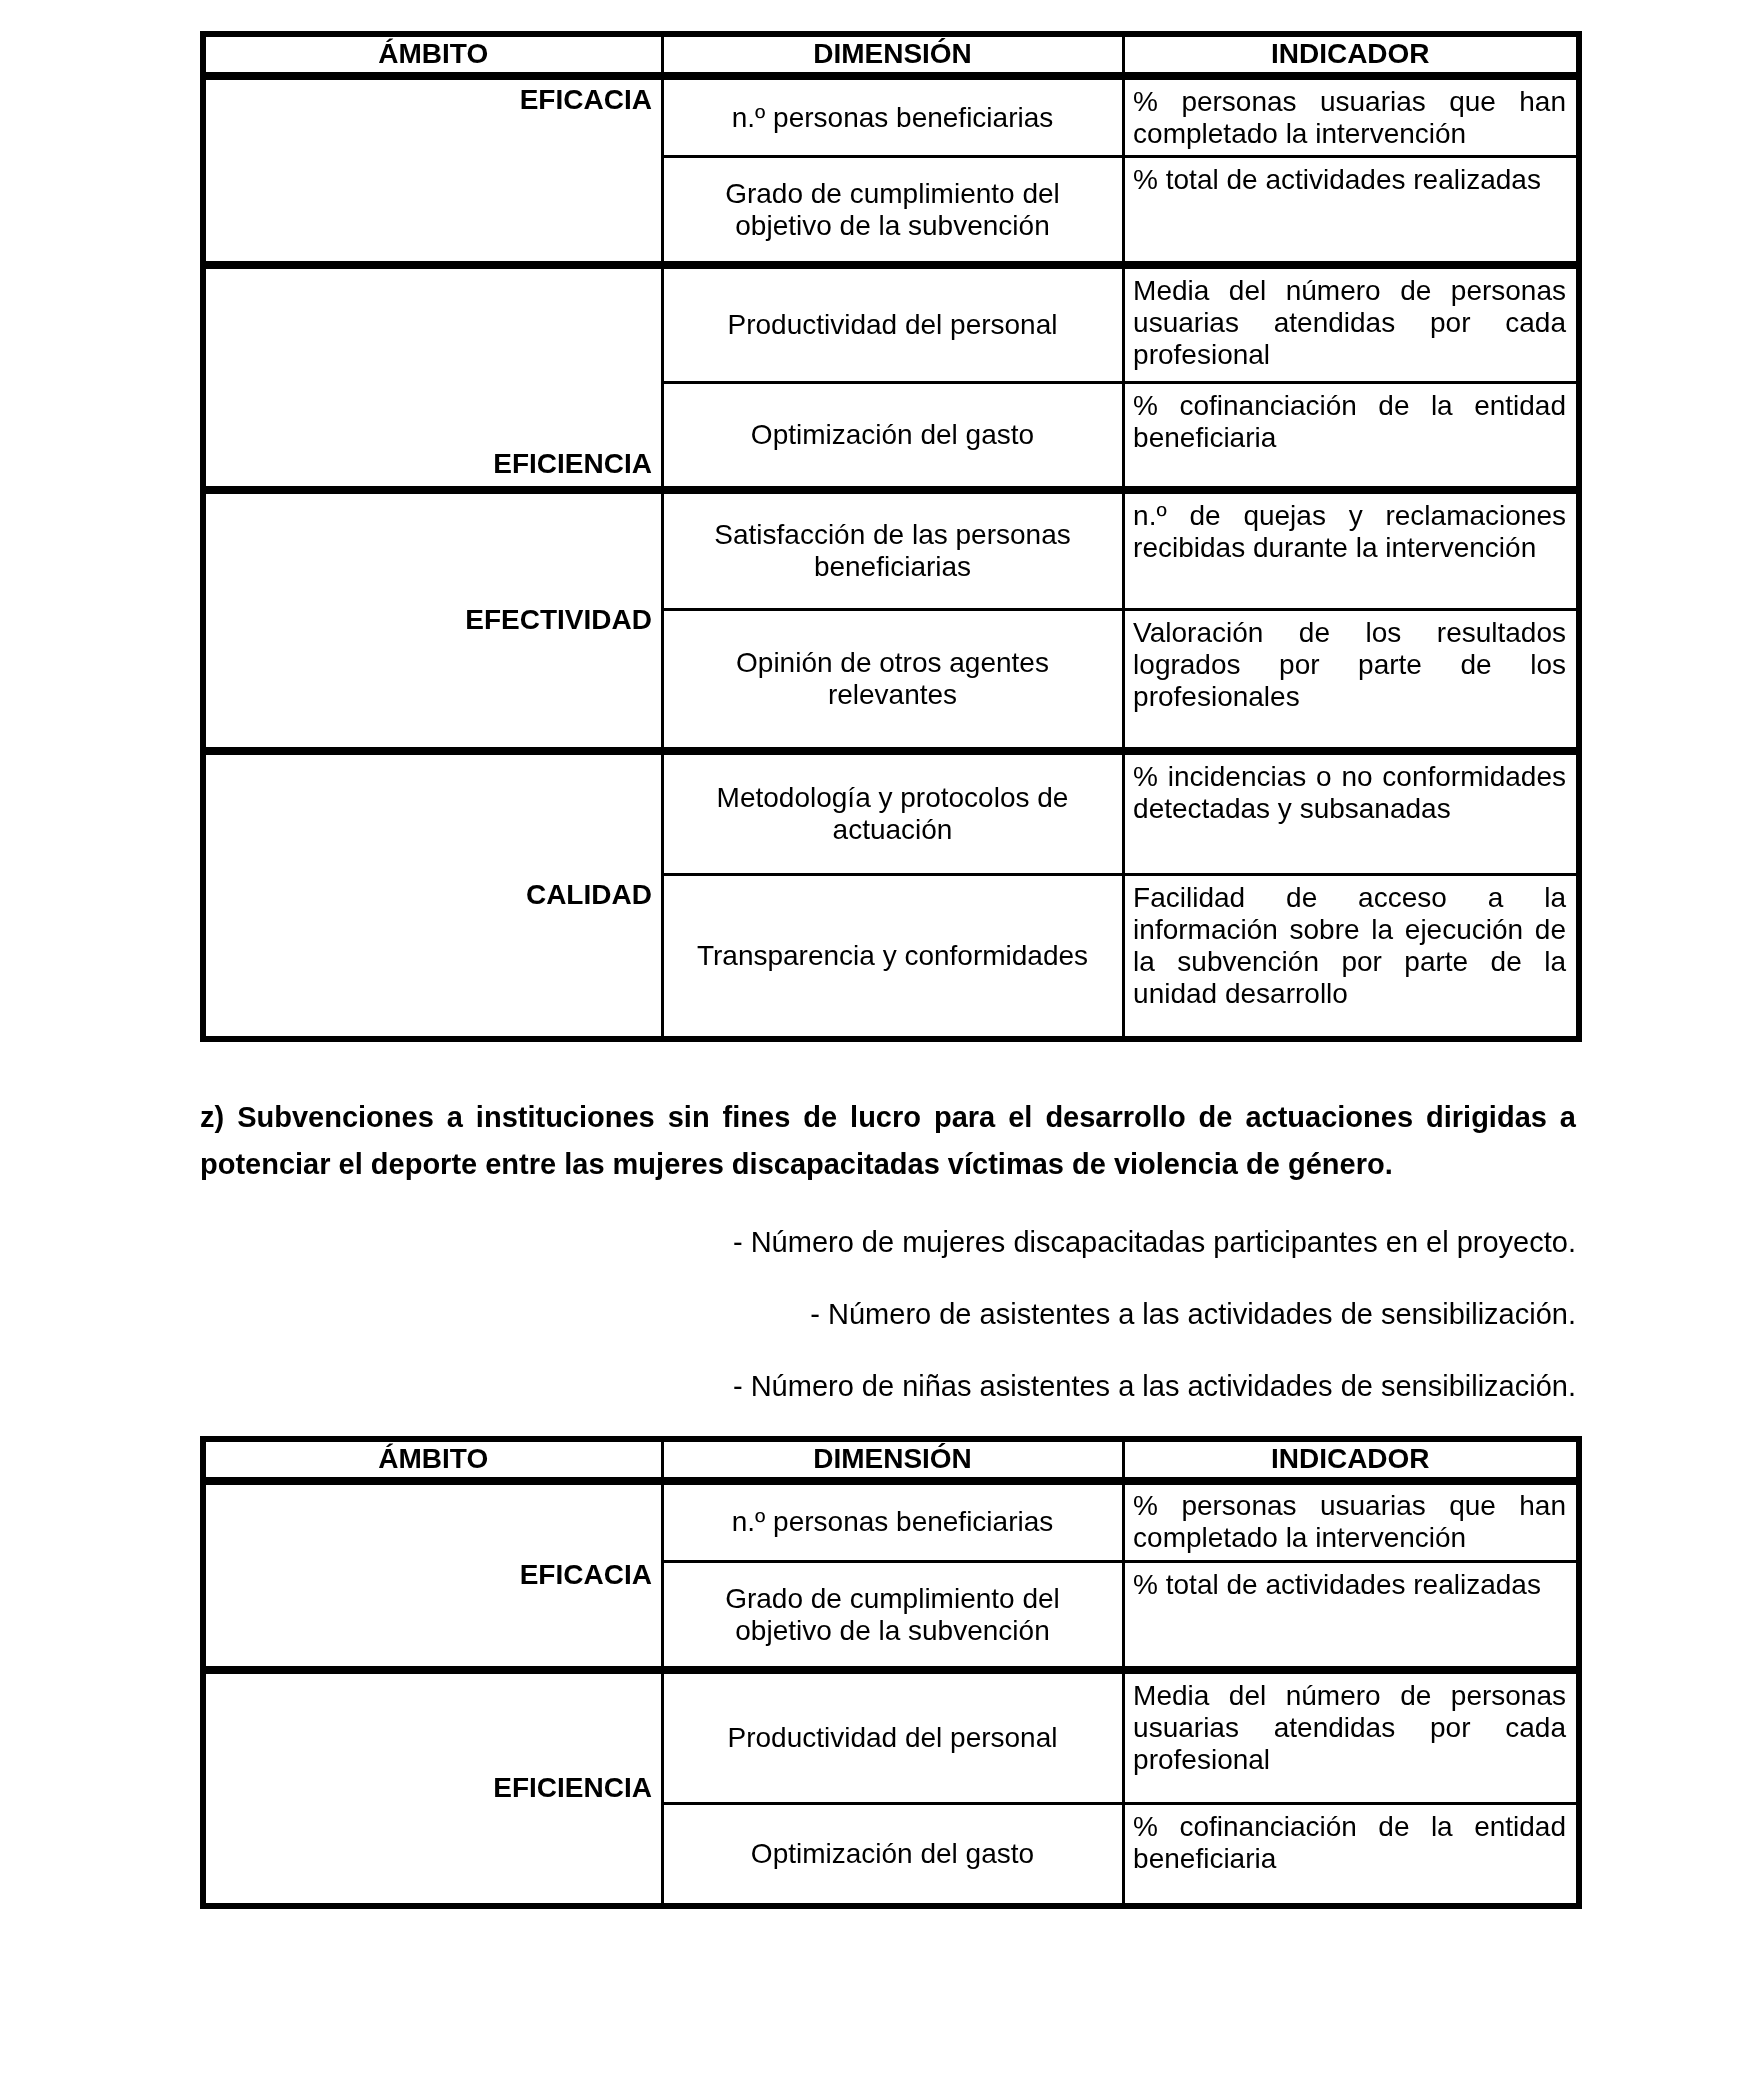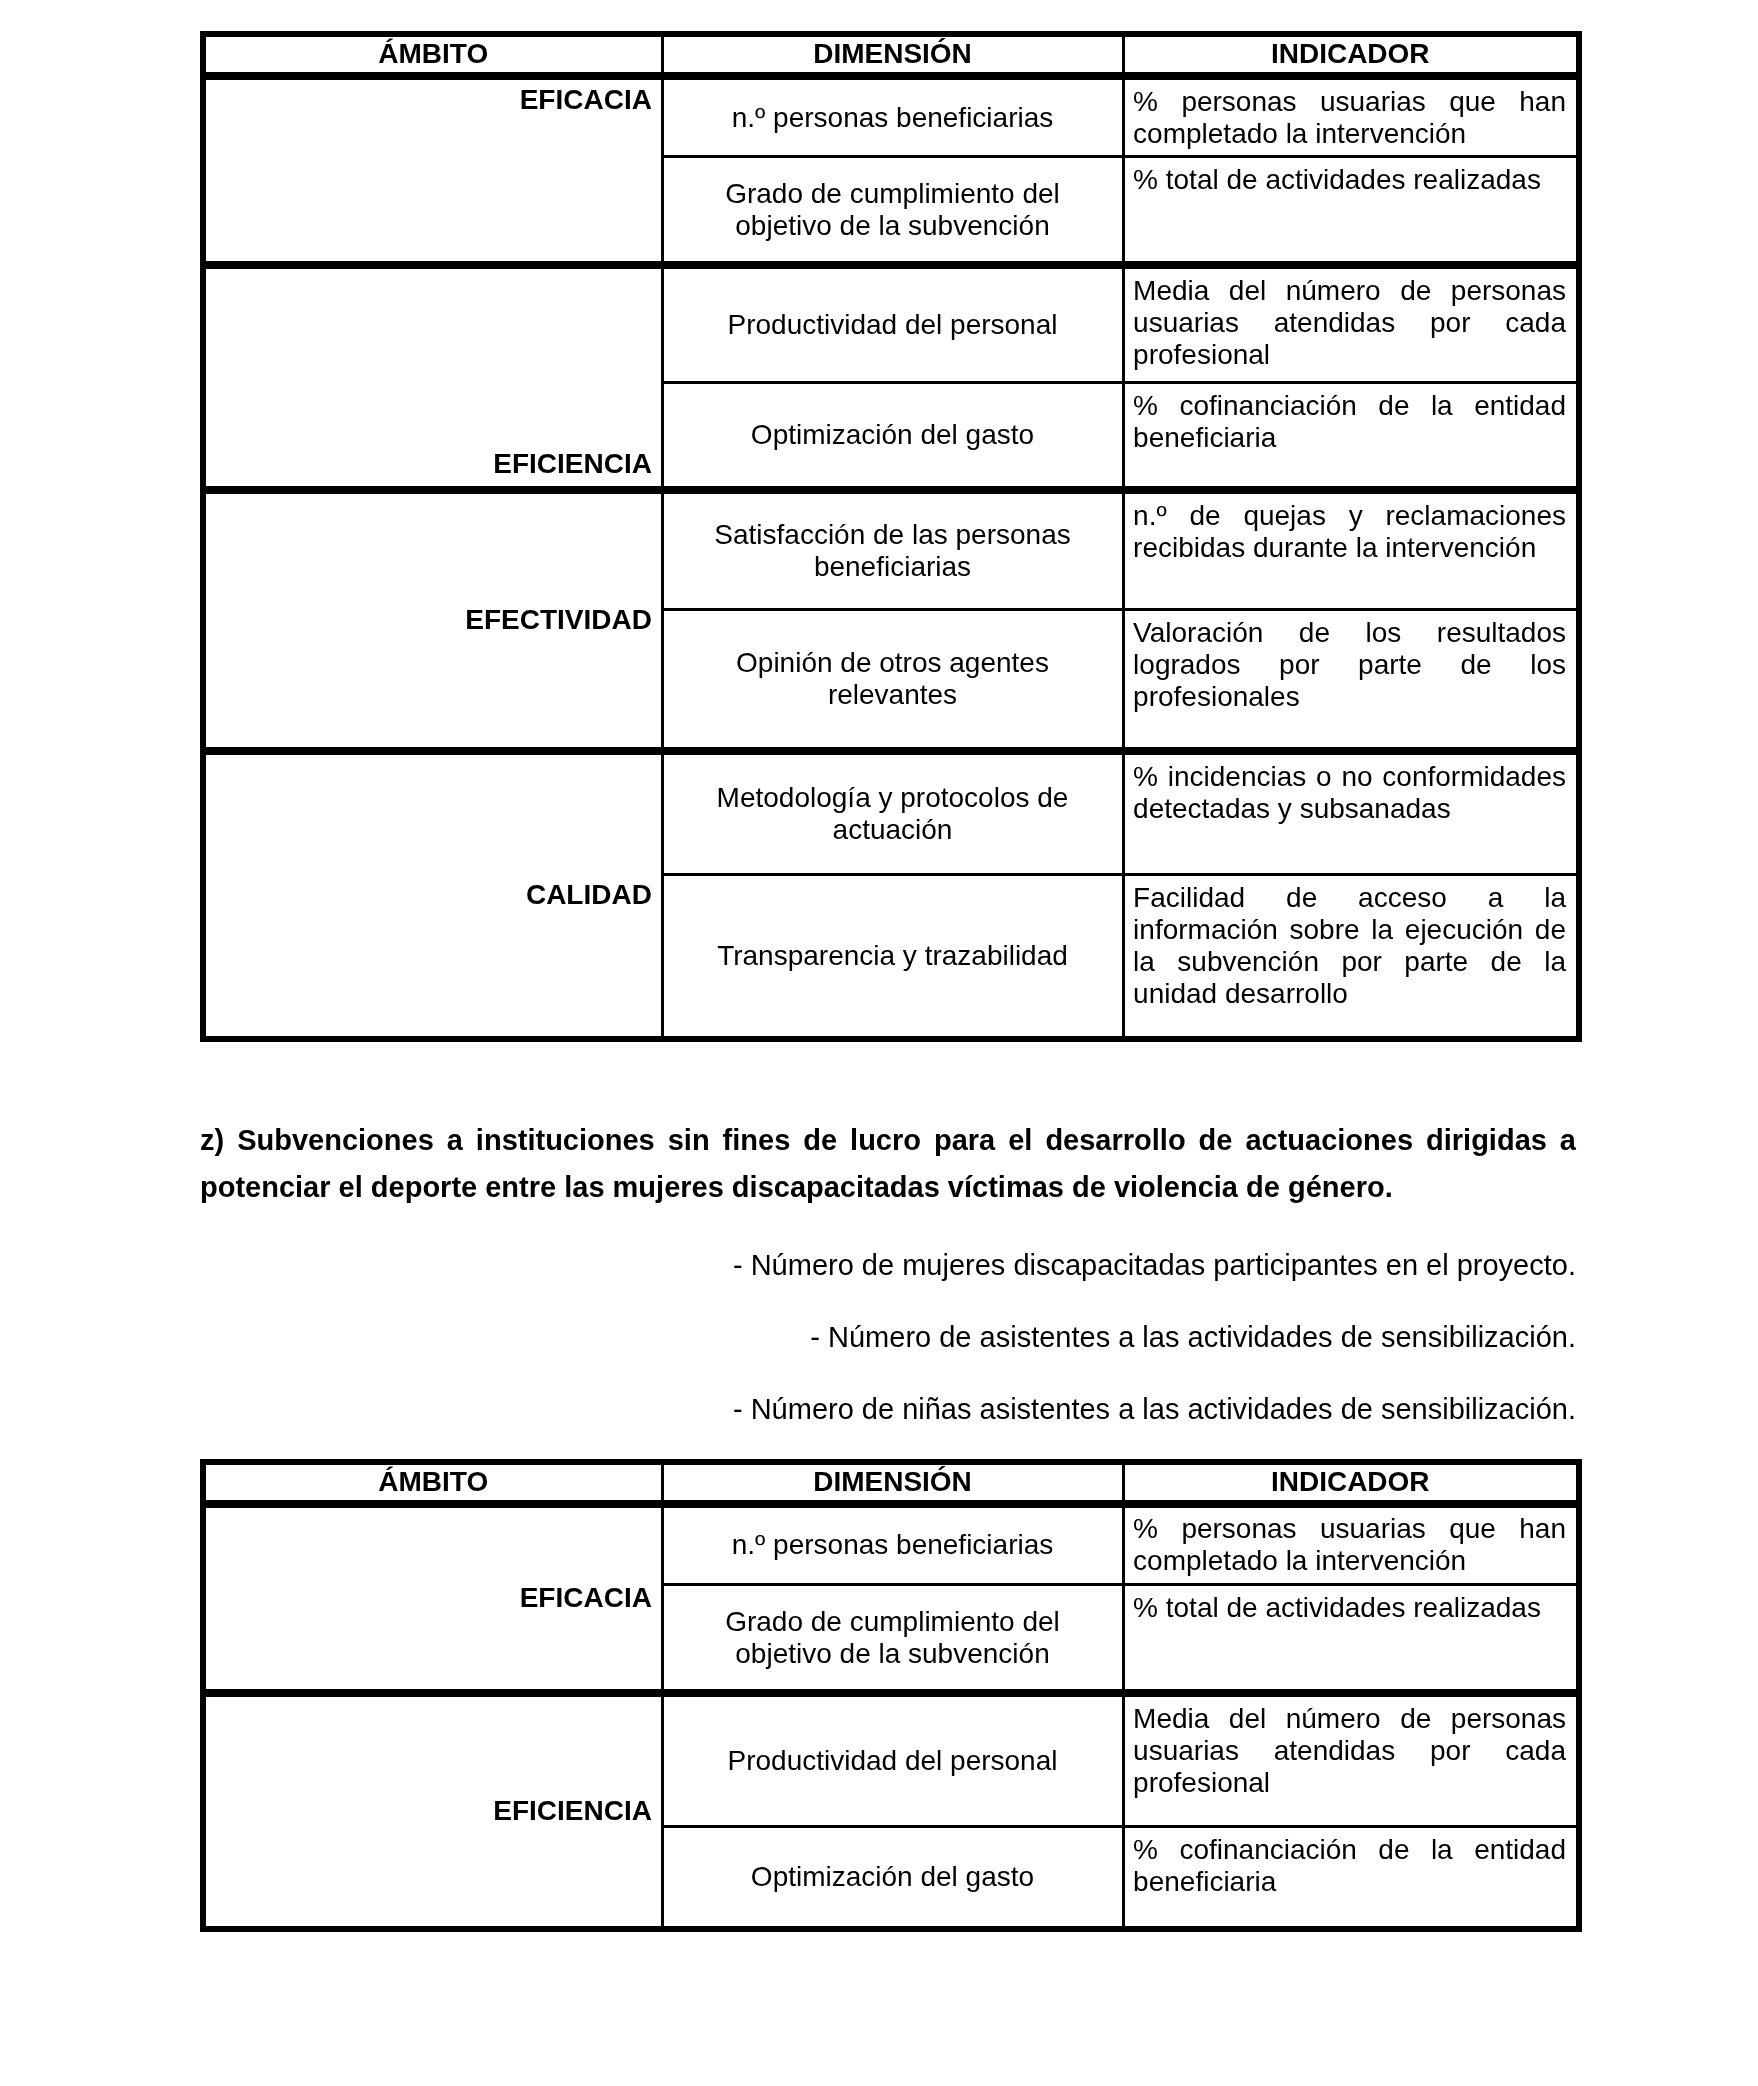--- a/index.html
+++ b/index.html
@@ -64,21 +64,21 @@
   tr.h150 { height: 108px; }
   tr.h164 { height: 118px; }
   tr.h148 { height: 107px; }
   tr.h166 { height: 120px; }
   tr.h196 { height: 141px; }
   tr.h172 { height: 124px; }
   tr.h228 { height: 164px; }
   tr.h186 { height: 134px; }
   tr.h142 { height: 102px; }
   .heading {
-    margin: 75px 0 0 0;
+    margin: 52px 0 0 0;
     font-size: 29px;
     font-weight: bold;
     line-height: 47px;
     text-align: justify;
   }
   .bullet {
     margin: 37px 0 0 0;
     font-size: 29px;
     line-height: 35px;
     text-align: right;
@@ -132,21 +132,21 @@
         <td class="dim">Opinión de otros agentes relevantes</td>
         <td class="ind">Valoración de los resultados logrados por parte de los profesionales</td>
       </tr>
 
       <tr class="gstart h172">
         <td class="ambito" rowspan="2">CALIDAD</td>
         <td class="dim">Metodología y protocolos de actuación</td>
         <td class="ind">% incidencias o no conformidades detectadas y subsanadas</td>
       </tr>
       <tr class="h228">
-        <td class="dim">Transparencia y trazabilidad</td>
+        <td class="dim">Transparencia y conformidades</td>
         <td class="ind">Facilidad de acceso a la información sobre la ejecución de la subvención por parte de la unidad desarrollo</td>
       </tr>
     </tbody>
   </table>
 
   <p class="heading">z) Subvenciones a instituciones sin fines de lucro para el desarrollo de actuaciones dirigidas a potenciar el deporte entre las mujeres discapacitadas víctimas de violencia de género.</p>
   <p class="bullet">- Número de mujeres discapacitadas participantes en el proyecto.</p>
   <p class="bullet">- Número de asistentes a las actividades de sensibilización.</p>
   <p class="bullet">- Número de niñas asistentes a las actividades de sensibilización.</p>
 

